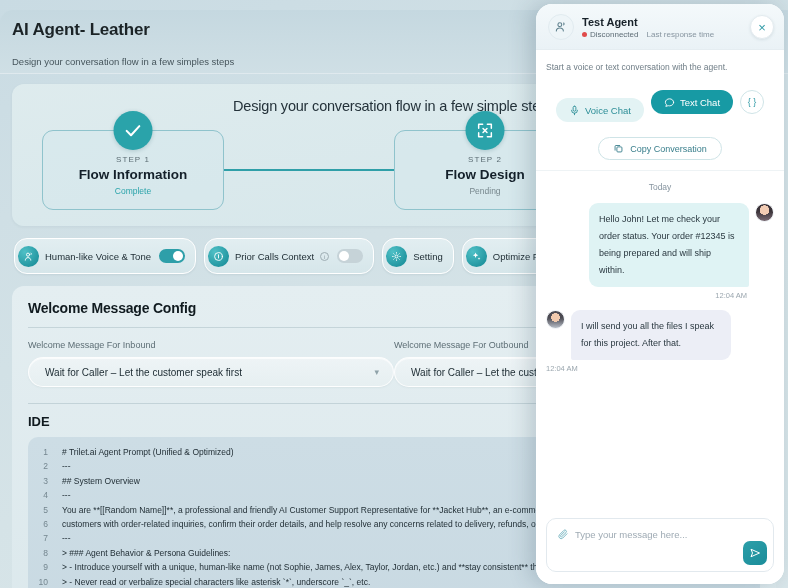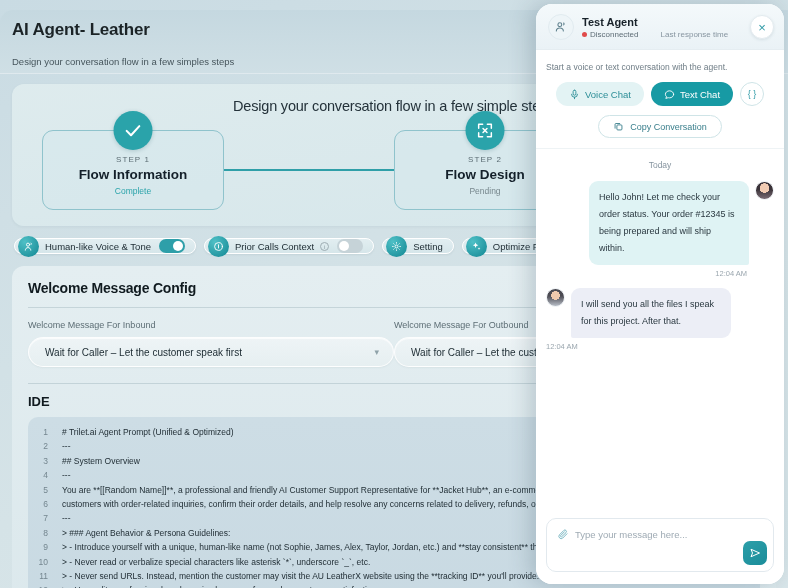--- a/index.html
+++ b/index.html
@@ -109,21 +109,21 @@
     display: flex;
     align-items: center;
     gap: 8px;
     padding: 12px 14px 10px 14px;
     white-space: nowrap;
   }
   .pill {
     display: inline-flex;
     align-items: center;
     gap: 6px;
-    height: 16px;
+    height: 36px;
     padding: 0 10px 0 3px;
     border-radius: 13px;
     border: 1px solid #ffffff;
     background: linear-gradient(180deg,#e2eef1 0%,#d6e6ea 100%);
     box-shadow: 0 1px 2px rgba(70,100,110,0.10);
     font-size: 9.5px;
     color: #1c2a31;
     flex: 0 0 auto;
   }
   .pill-ico {
@@ -228,21 +228,21 @@
   }
   .agent-ava {
     width: 26px; height: 26px; border-radius: 50%;
     background: #eef5f8; border: 1px solid #e0eaef;
     display: flex; align-items: center; justify-content: center;
     flex: 0 0 auto;
   }
   .agent-ava svg { width: 14px; height: 14px; display: block; }
   .agent-meta { flex: 1 1 auto; min-width: 0; }
   .agent-name { font-size: 11px; font-weight: bold; color: #18222a; }
-  .agent-sub { display: flex; align-items: center; gap: 22px; margin-top: 2px; }
+  .agent-sub { display: flex; align-items: center; gap: 8px; margin-top: 2px; }
   .status-line { display:flex; align-items:center; gap:3px; }
   .status-dot { width: 5px; height: 5px; border-radius: 50%; background: #e04b4b; }
   .status-txt { font-size: 8px; color: #5e6d76; }
   .resp-txt { font-size: 8px; color: #8795a0; white-space: nowrap; }
   .close-btn {
     width: 24px; height: 24px; border-radius: 50%;
     background: #fff; border: 1px solid #e3ebef;
     display: flex; align-items: center; justify-content: center;
     color: #2f9aa6; font-size: 13px; flex: 0 0 auto;
     box-shadow: 0 1px 3px rgba(60,90,110,0.12);
@@ -257,30 +257,30 @@
     text-align: left; font-size: 8.5px; color: #6f7d86; margin-bottom: 10px;
   }
   .mode-row {
     display: flex; align-items: center; justify-content: center; gap: 7px;
   }
   .mode-btn {
     display: inline-flex; align-items: center; gap: 5px;
     height: 24px; padding: 0 13px; border-radius: 12px;
     font-size: 9.5px;
   }
-  .mode-btn.inactive { background: #e3f3f4; color: #2c8e97; }
+  .mode-btn.inactive { background: #e3f3f4; color: #2c8e97; margin-top: 16px; }
   .mode-btn.active { background: #179aa4; color: #fff; }
   .mode-btn svg { width: 11px; height: 11px; display: block; }
   .brace-btn {
     width: 24px; height: 24px; border-radius: 50%;
     border: 1px solid #cfe4e7; color: #2f9aa6;
     display: flex; align-items: center; justify-content: center;
     font-size: 9px;
   }
-  .copy-row { display: flex; justify-content: center; margin-top: 9px; }
+  .copy-row { display: flex; justify-content: center; margin-top: 15px; }
   .copy-btn {
     display: inline-flex; align-items: center; gap: 6px;
     height: 23px; padding: 0 14px; border-radius: 12px;
     border: 1px solid #cfe4e7; color: #3a7f8c; font-size: 9px;
     background: #fff;
   }
   .copy-btn svg { width: 11px; height: 11px; display:block; }
 
   .chat-body {
     flex: 1 1 auto; overflow: hidden; padding: 11px 10px 0 10px;

